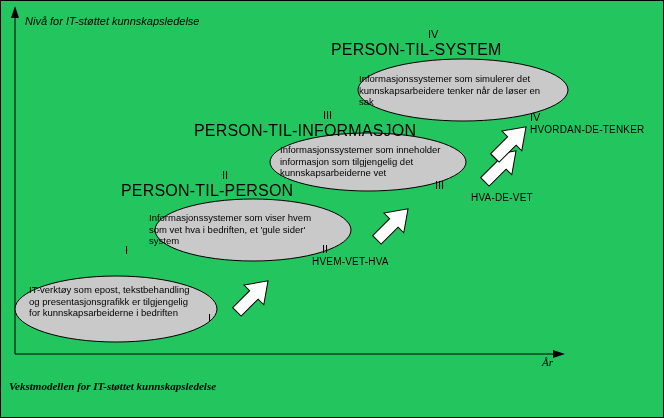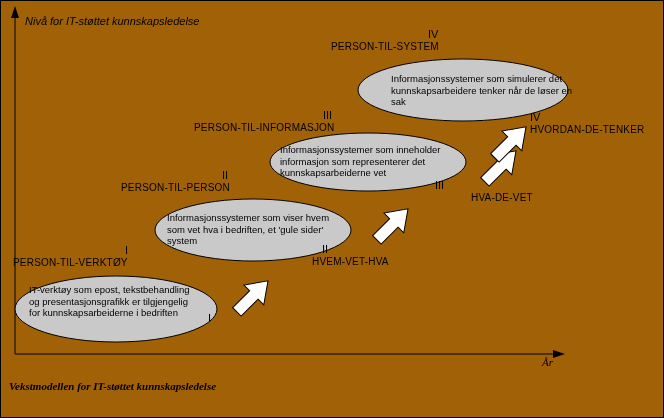--- a/index.html
+++ b/index.html
@@ -1,30 +1,30 @@
 <!DOCTYPE html>
 <html><head>
 <meta charset="utf-8">
 <style>
   html,body{margin:0;padding:0;background:#888;}
   .figure{
     position:relative;
     width:664px;height:418px;
     box-sizing:border-box;
-    background:#a16207;
+    background:#22c55e;
     border:1px solid #000;
     overflow:hidden;
     font-family:"Liberation Sans", sans-serif;
     color:#000;
   }
   .shapes{position:absolute;left:0;top:0;}
   .txt{position:absolute;white-space:nowrap;}
   .axis-label{font-style:italic;font-size:11px;}
   .stage-numeral{font-size:11px;}
-  .stage-title{font-size:10px;letter-spacing:.2px;}
+  .stage-title{font-size:16px;letter-spacing:.2px;}
   .stage-desc{
     position:absolute;
     font-size:9.5px;line-height:11.5px;
     text-align:left;white-space:normal;
   }
   .outcome-numeral{font-size:11px;}
   .outcome-label{font-size:10px;letter-spacing:.2px;}
   .caption{
     position:absolute;left:8px;top:379px;
     font-family:"Liberation Serif", serif;
@@ -60,37 +60,36 @@
     </g>
     <g transform="translate(484,147) rotate(-45)">
       <polygon points="0,8 24,8 24,0 44,14 24,28 24,20 0,20" stroke="#000" fill="#ffffff"></polygon>
     </g>
   </svg>
 
   <div class="txt axis-label" style="left:24px;top:14px;">Nivå for IT-støttet kunnskapsledelse</div>
   <div class="txt axis-label" style="left:541px;top:355px;font-family:Liberation Serif, serif;">År</div>
 
   <div class="txt stage-numeral" style="left:124px;top:243px;">I</div>
-  <div class="txt stage-title" style="left:12px;top:256px;">PERSON-TIL-VERKTØY</div>
   <div class="stage-desc" style="left:28px;top:283px;width:172px;">IT-verktøy som epost, tekstbehandling og presentasjonsgrafikk er tilgjengelig for kunnskapsarbeiderne i bedriften</div>
   <div class="txt outcome-numeral" style="left:207px;top:311px;">I</div>
 
   <div class="txt stage-numeral" style="left:221px;top:168px;">II</div>
   <div class="txt stage-title" style="left:120px;top:181px;">PERSON-TIL-PERSON</div>
-  <div class="stage-desc" style="left:166px;top:211px;width:176px;">Informasjonssystemer som viser hvem som vet hva i bedriften, et 'gule sider' system</div>
+  <div class="stage-desc" style="left:148px;top:211px;width:176px;">Informasjonssystemer som viser hvem som vet hva i bedriften, et 'gule sider' system</div>
   <div class="txt outcome-numeral" style="left:321px;top:242px;">II</div>
   <div class="txt outcome-label" style="left:311px;top:255px;">HVEM-VET-HVA</div>
 
   <div class="txt stage-numeral" style="left:322px;top:108px;">III</div>
   <div class="txt stage-title" style="left:193px;top:121px;">PERSON-TIL-INFORMASJON</div>
-  <div class="stage-desc" style="left:279px;top:143px;width:178px;">Informasjonssystemer som inneholder informasjon som representerer det kunnskapsarbeiderne vet</div>
+  <div class="stage-desc" style="left:279px;top:143px;width:178px;">Informasjonssystemer som inneholder informasjon som tilgjengelig det kunnskapsarbeiderne vet</div>
   <div class="txt outcome-numeral" style="left:434px;top:178px;">III</div>
   <div class="txt outcome-label" style="left:434px;top:191px;margin-left:36px;">HVA-DE-VET</div>
 
   <div class="txt stage-numeral" style="left:427px;top:27px;">IV</div>
   <div class="txt stage-title" style="left:330px;top:40px;">PERSON-TIL-SYSTEM</div>
-  <div class="stage-desc" style="left:390px;top:72px;width:184px;">Informasjonssystemer som simulerer det kunnskapsarbeidere tenker når de løser en sak</div>
+  <div class="stage-desc" style="left:358px;top:72px;width:184px;">Informasjonssystemer som simulerer det kunnskapsarbeidere tenker når de løser en sak</div>
   <div class="txt outcome-numeral" style="left:529px;top:110px;">IV</div>
   <div class="txt outcome-label" style="left:529px;top:123px;">HVORDAN-DE-TENKER</div>
 
   <div class="caption">Vekstmodellen for IT-støttet kunnskapsledelse</div>
 
 </div>
 
 </body></html>

